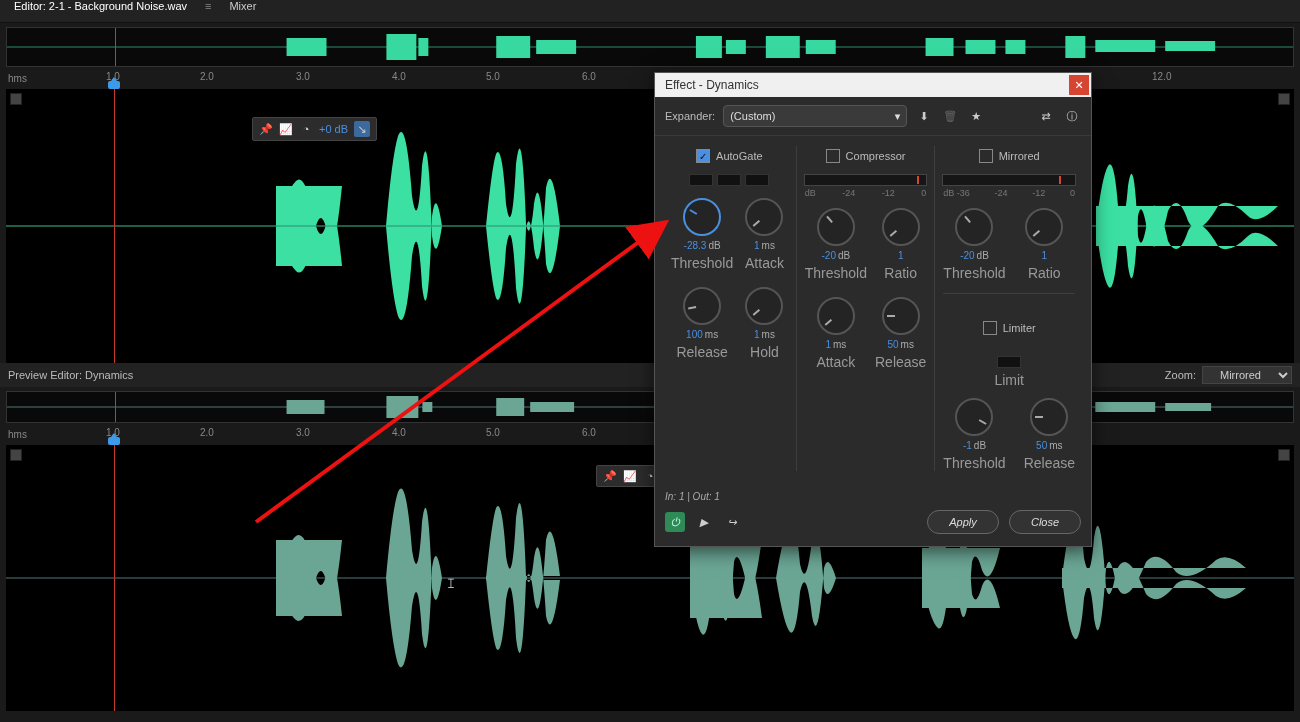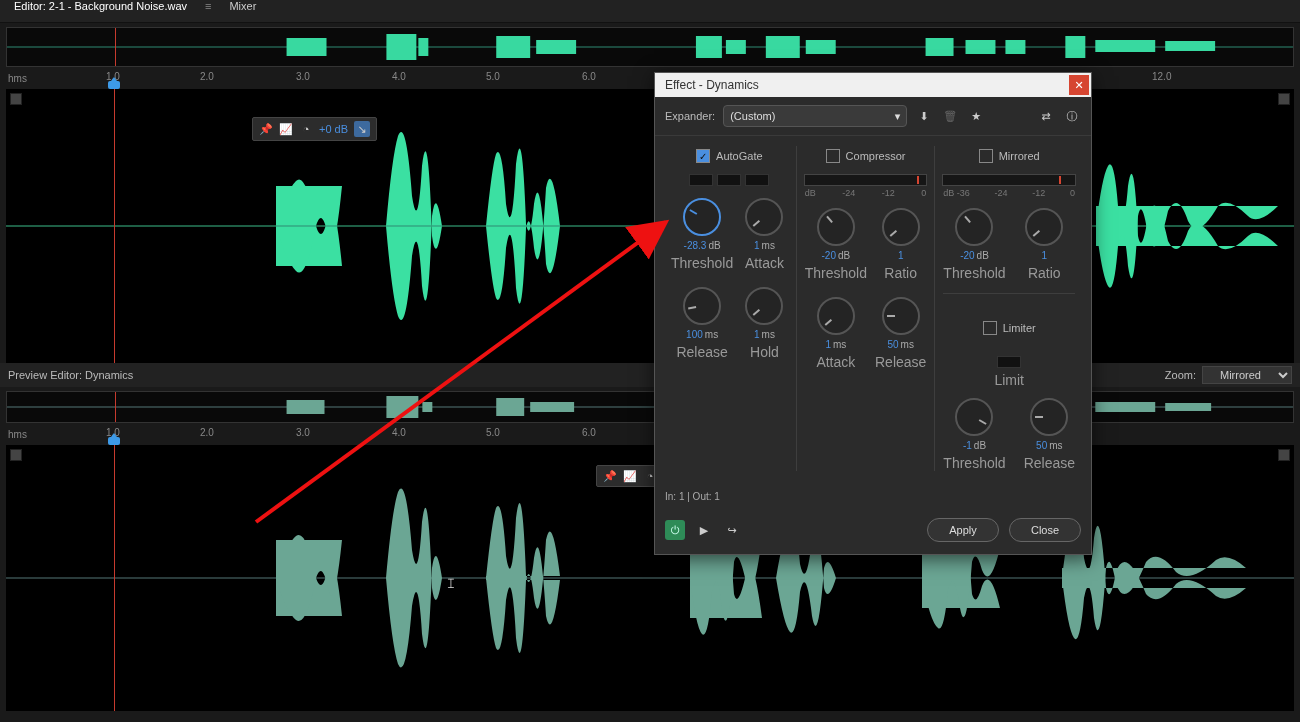--- a/index.html
+++ b/index.html
@@ -52,21 +52,21 @@
   .knob.active::after{background:#4a8fe0;}
   .kval{font-size:10px;}
   .kval .num{color:#4a8fe0;}
   .kval .unit{color:#aaa;margin-left:2px;}
   .klabel{font-size:14px;color:#999;}
   .single-center{grid-column:1/3;}
   .limiter-box{width:100%;display:flex;flex-direction:column;align-items:center;gap:10px;margin-top:12px;border-top:1px solid #3e3e3e;padding-top:24px;}
   .limit-led{width:22px;height:10px;background:#111;border:1px solid #333;}
   .lim-row{display:flex;gap:18px;}
 
-  .dlg-foot{padding:6px 10px 12px;display:flex;flex-direction:column;gap:16px;}
+  .dlg-foot{padding:6px 10px 12px;display:flex;flex-direction:column;gap:8px;font-style:italic;}
   .io-line{font-size:10px;color:#aaa;}
   .foot-row{display:flex;align-items:center;gap:10px;}
   .power-btn{width:20px;height:20px;background:#2e8b57;border-radius:3px;display:flex;align-items:center;justify-content:center;color:#cfe;font-size:11px;}
   .foot-btn{width:70px;height:22px;border:1px solid #666;border-radius:12px;background:#333;color:#ddd;display:flex;align-items:center;justify-content:center;cursor:pointer;font-size:11px;}
   .foot-spacer{flex:1;}
 
   .arrow-svg{position:absolute;left:0;top:0;pointer-events:none;}
 </style>
 </head>
 <body>

